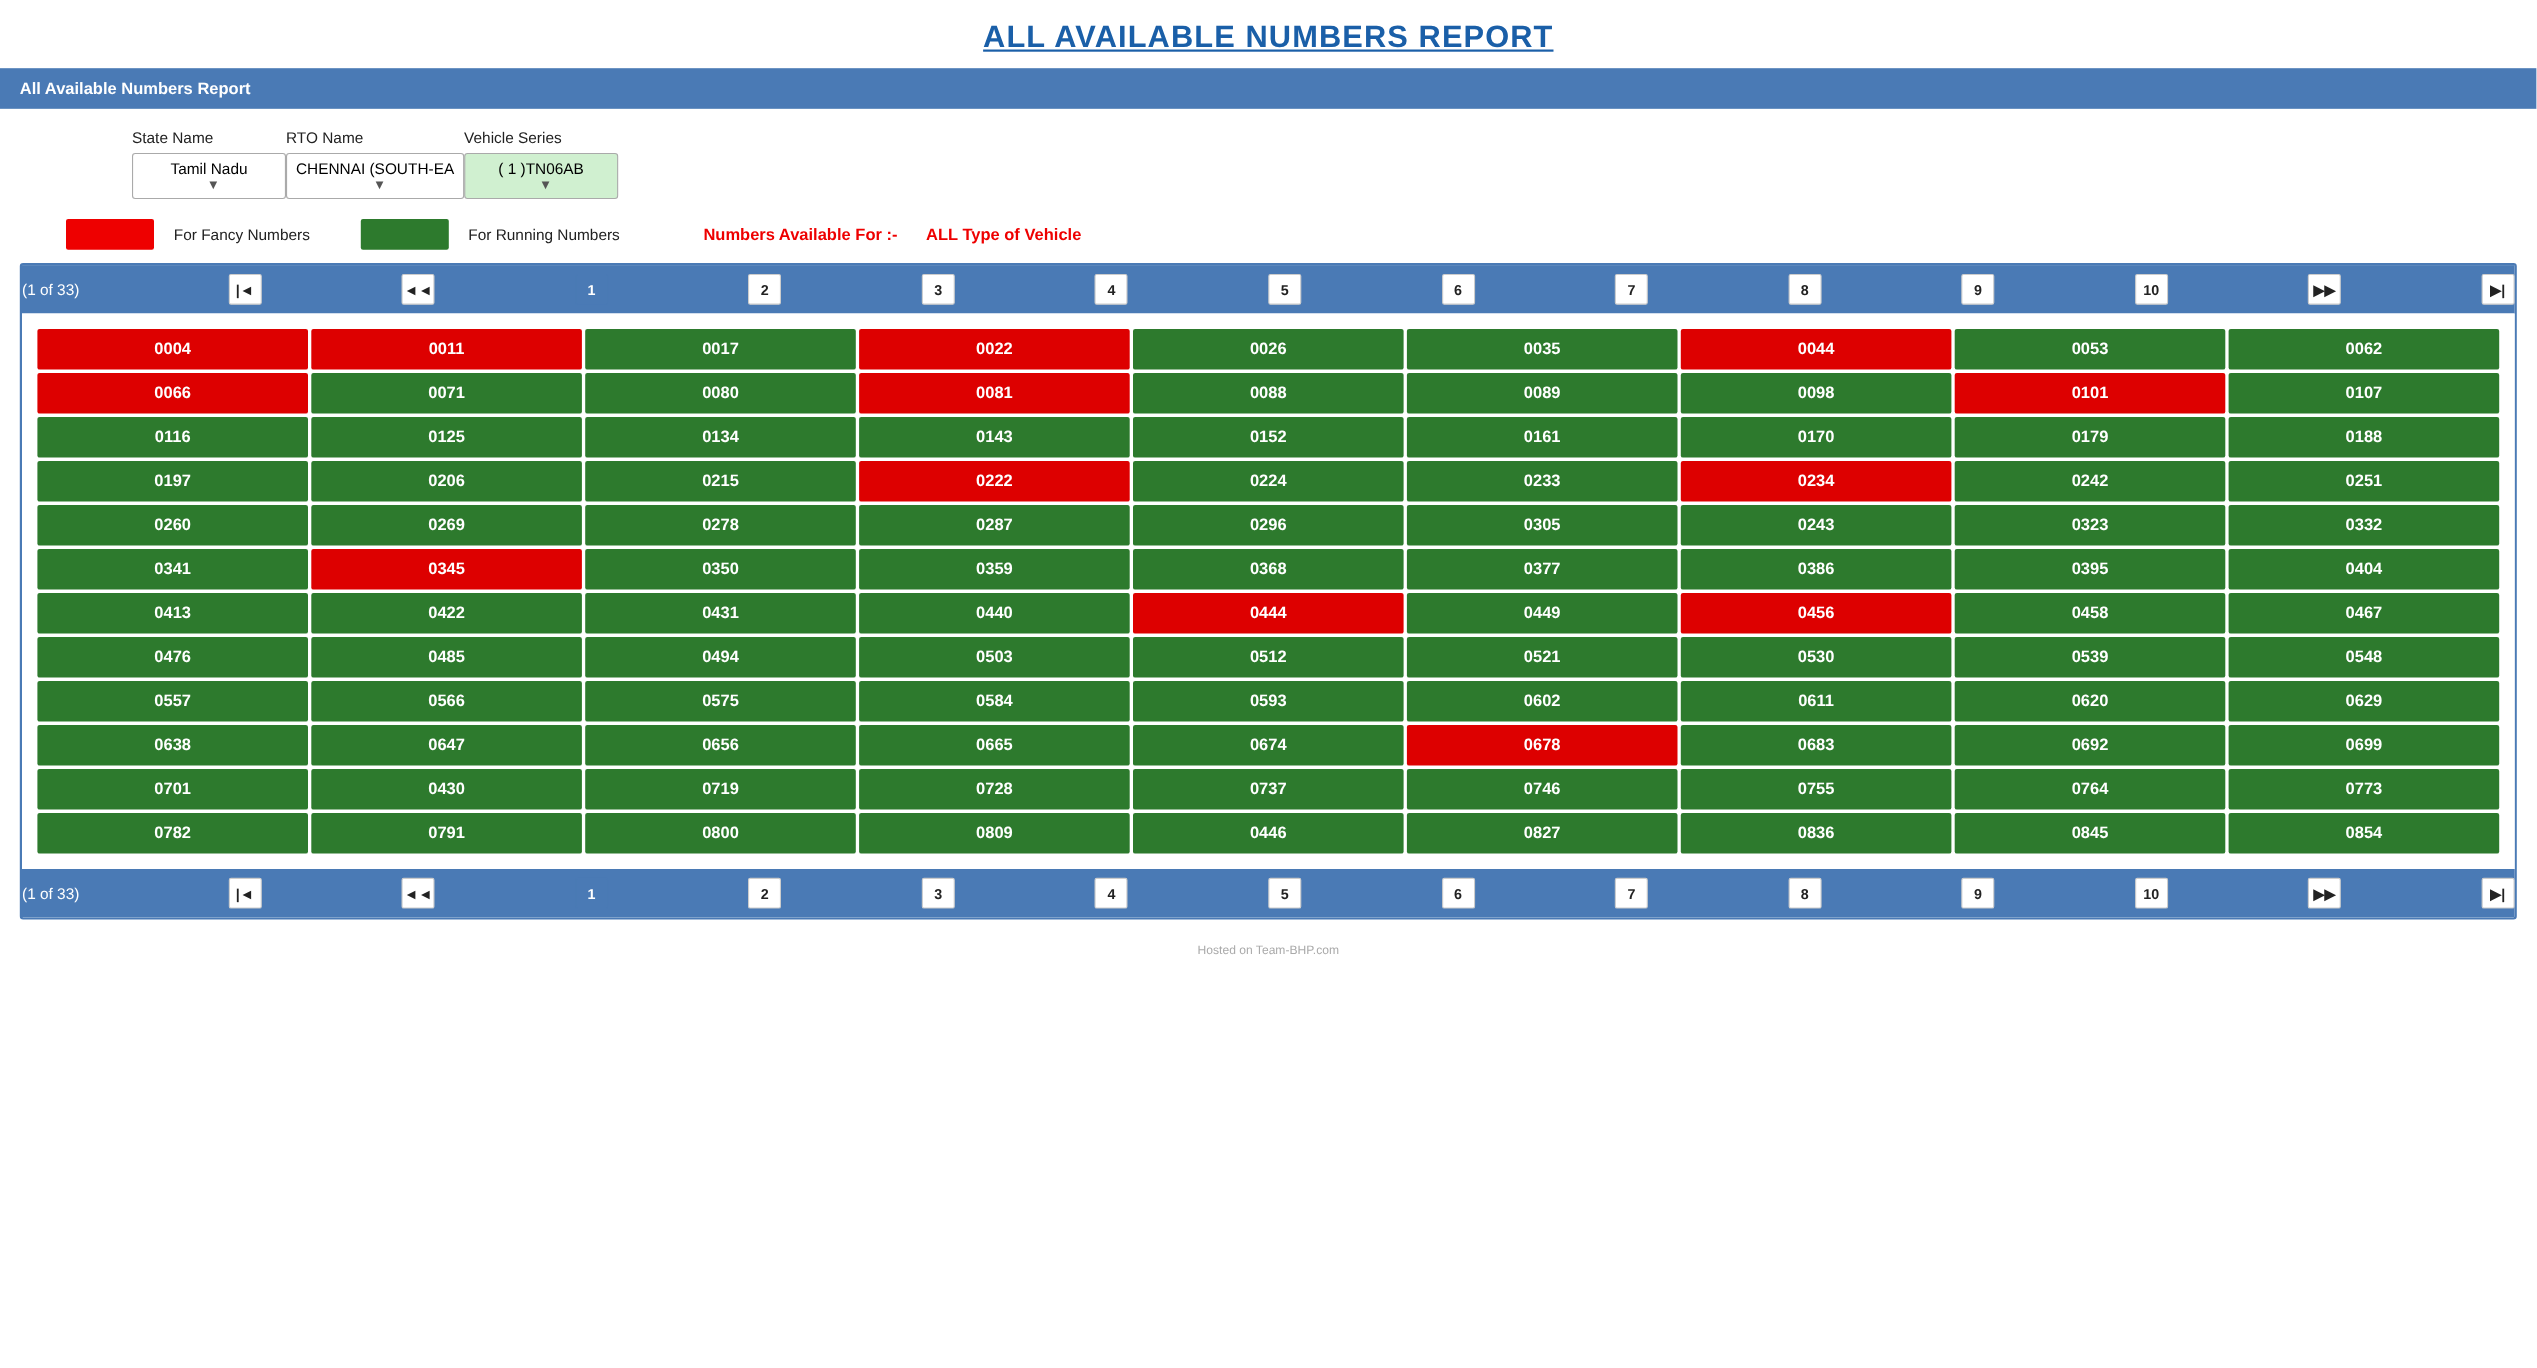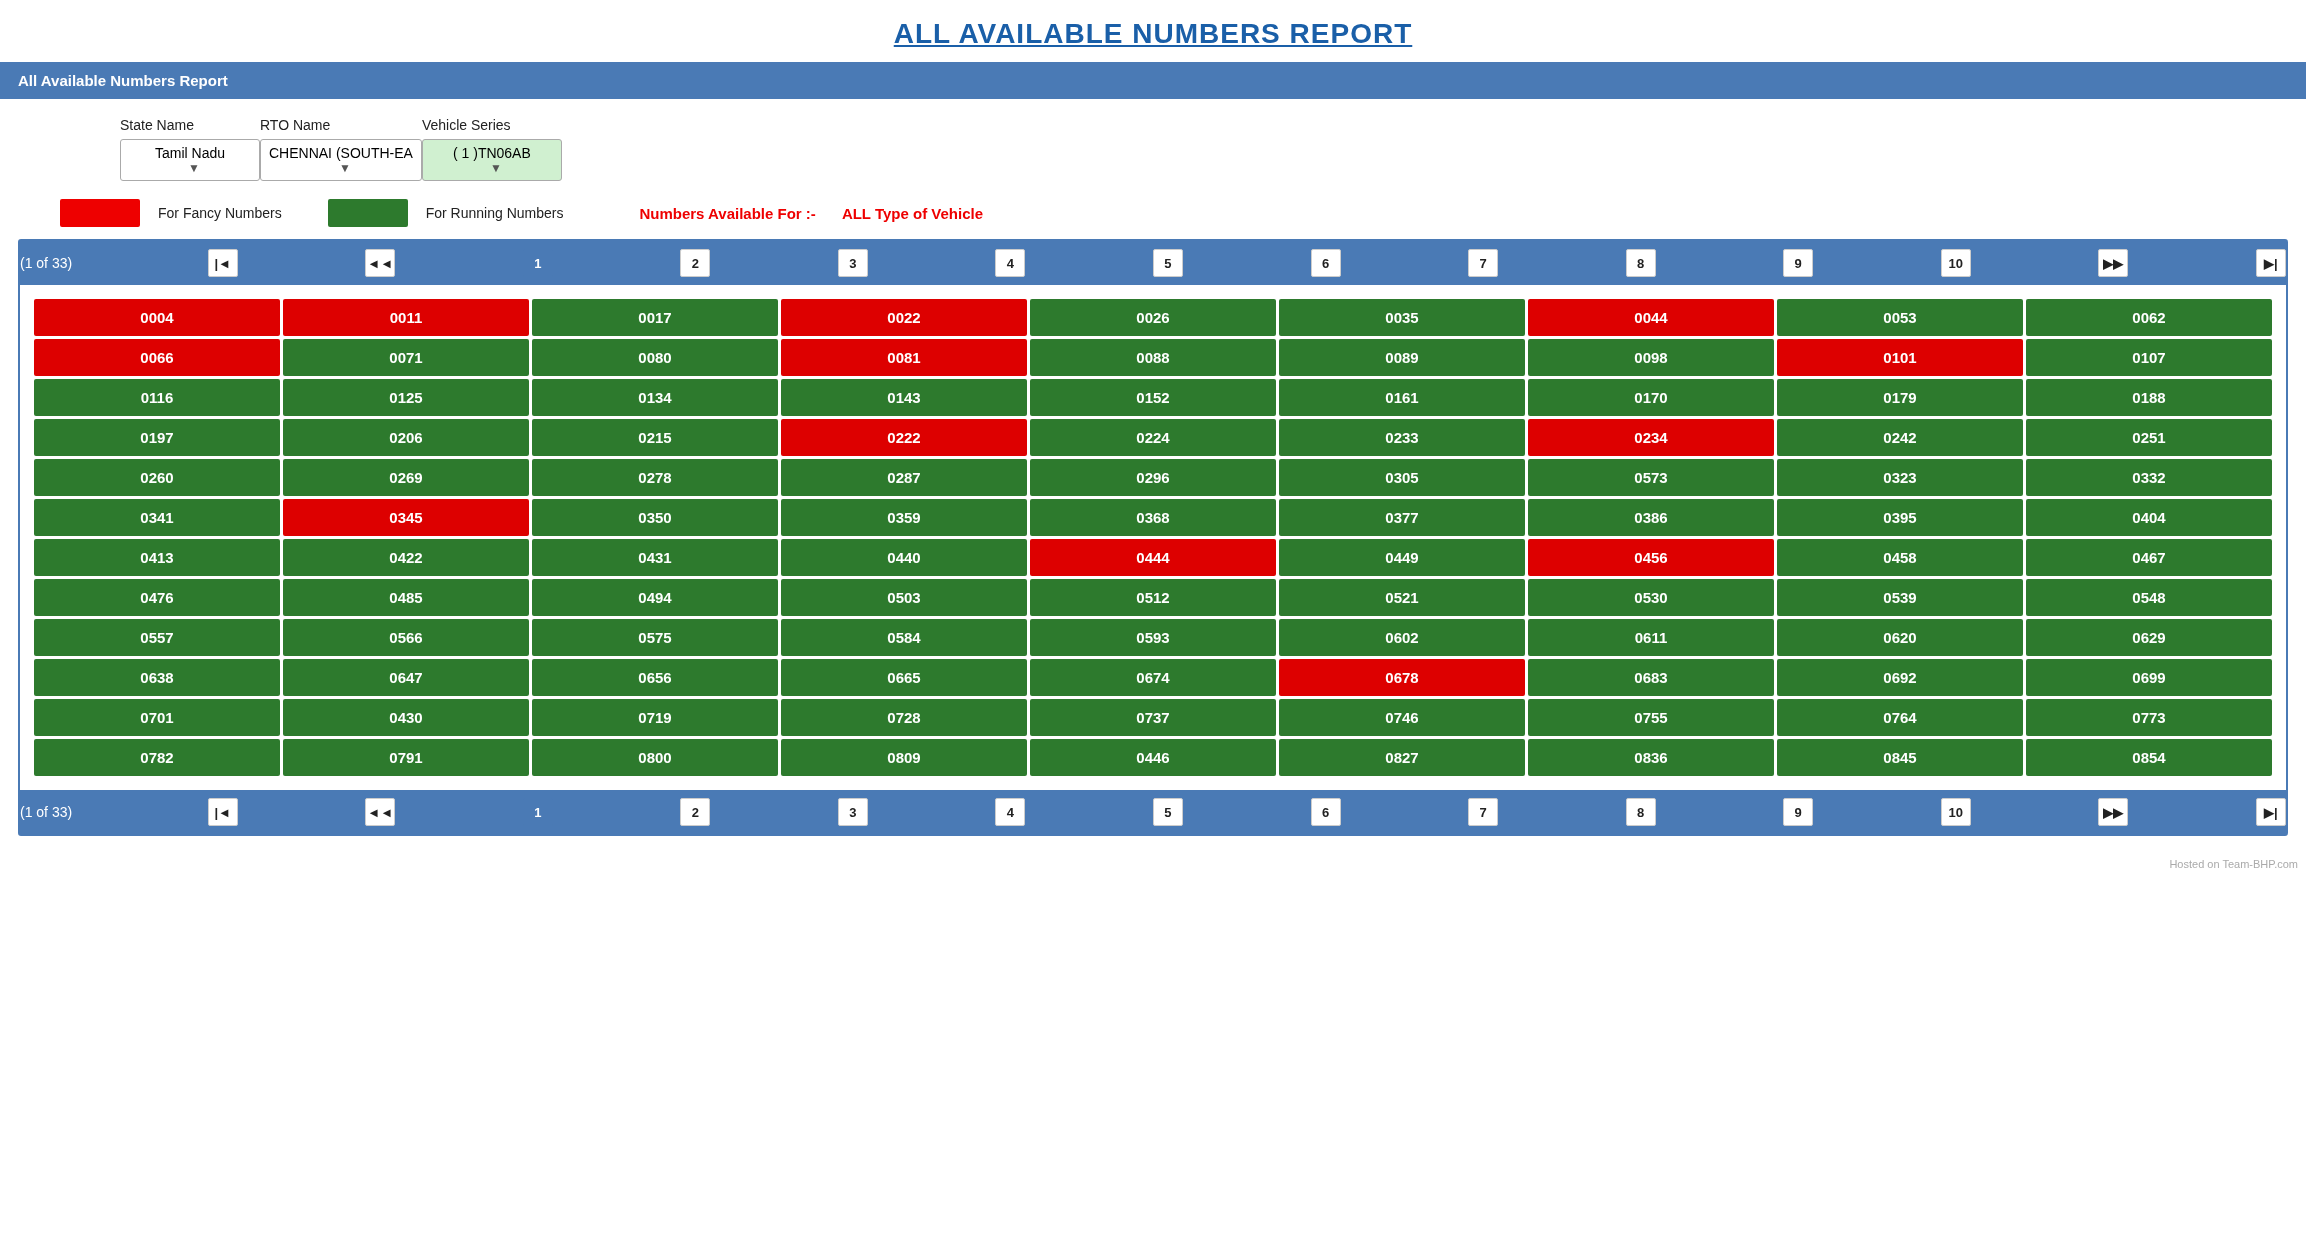--- a/index.html
+++ b/index.html
@@ -148,21 +148,21 @@
       font-weight: bold;
       border-radius: 2px;
       cursor: pointer;
     }
     .num-cell.red { background: #dd0000; }
     .num-cell.green { background: #2d7a2d; }
     .watermark {
       font-size: 11px;
       color: #aaa;
       padding: 4px 8px;
-      text-align: right;
+      text-align: center;
     }
   </style>
 </head>
 <body>
 
 <div class="page-title-bar">
   <span class="page-title">ALL AVAILABLE NUMBERS REPORT</span>
 </div>
 
 <div class="header-bar">
@@ -258,21 +258,21 @@
       <div class="num-cell green">0233</div>
       <div class="num-cell red">0234</div>
       <div class="num-cell green">0242</div>
       <div class="num-cell green">0251</div>
       <div class="num-cell green">0260</div>
       <div class="num-cell green">0269</div>
       <div class="num-cell green">0278</div>
       <div class="num-cell green">0287</div>
       <div class="num-cell green">0296</div>
       <div class="num-cell green">0305</div>
-      <div class="num-cell green">0573</div>
+      <div class="num-cell green">0243</div>
       <div class="num-cell green">0323</div>
       <div class="num-cell green">0332</div>
       <div class="num-cell green">0341</div>
       <div class="num-cell red">0345</div>
       <div class="num-cell green">0350</div>
       <div class="num-cell green">0359</div>
       <div class="num-cell green">0368</div>
       <div class="num-cell green">0377</div>
       <div class="num-cell green">0386</div>
       <div class="num-cell green">0395</div>

